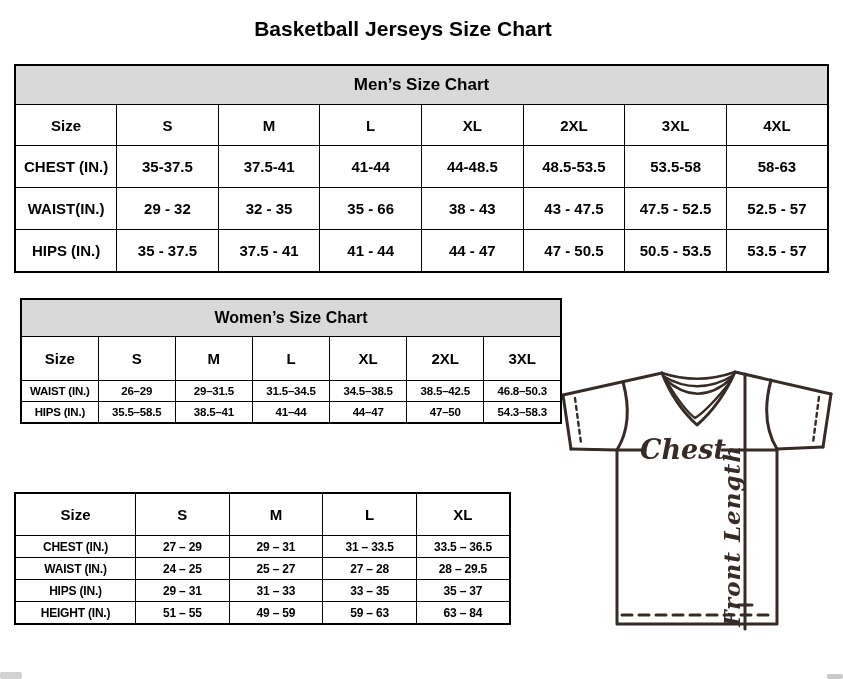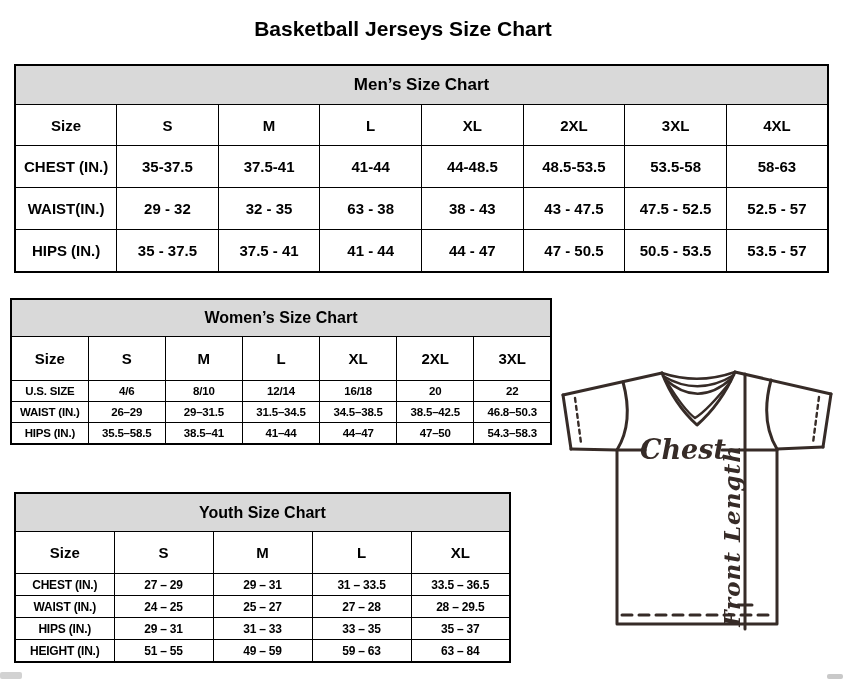--- a/index.html
+++ b/index.html
@@ -19,21 +19,21 @@
   table{border:2px solid #000;}
   th,td{text-align:center;vertical-align:middle;padding:0;font-weight:bold;color:#000;}
   .tbl-title{background:var(--header-bg,#d9d9d9);}
   
   .men{left:14px;top:64px;width:815px;}
   .men .tbl-title{height:38px;font-size:17px;margin-left:36px;}
   .men .col-h{height:40px;font-size:15px;}
   .men tbody th,.men tbody td{height:41px;font-size:15px;}
   .men .col-h:first-child{width:116px;}
   
-  .women{left:10px;top:298px;width:542px;}
+  .women{left:20px;top:298px;width:542px;}
   .women .tbl-title{height:36px;font-size:16px;}
   .women .col-h{height:43px;font-size:15px;}
   .women tbody th,.women tbody td{height:20px;font-size:11.5px;letter-spacing:-0.2px;}
   .women .col-h:first-child{width:81px;}
   
   .youth{left:14px;top:492px;width:497px;}
   .youth .tbl-title{height:37px;font-size:16px;}
   .youth .col-h{height:41px;font-size:15px;}
   .youth tbody th,.youth tbody td{height:21px;font-size:12px;letter-spacing:-0.2px;}
   .youth .col-h:first-child{width:119px;}
@@ -82,21 +82,21 @@
         <td>41-44</td>
         <td>44-48.5</td>
         <td>48.5-53.5</td>
         <td>53.5-58</td>
         <td>58-63</td>
       </tr>
       <tr>
         <th>WAIST(IN.)</th>
         <td>29 - 32</td>
         <td>32 - 35</td>
-        <td>63 - 38</td>
+        <td>35 - 66</td>
         <td>38 - 43</td>
         <td>43 - 47.5</td>
         <td>47.5 - 52.5</td>
         <td>52.5 - 57</td>
       </tr>
       <tr>
         <th>HIPS (IN.)</th>
         <td>35 - 37.5</td>
         <td>37.5 - 41</td>
         <td>41 - 44</td>
@@ -117,29 +117,20 @@
         <th class="col-h">S</th>
         <th class="col-h">M</th>
         <th class="col-h">L</th>
         <th class="col-h">XL</th>
         <th class="col-h">2XL</th>
         <th class="col-h">3XL</th>
       </tr>
     </thead>
     <tbody>
       <tr>
-        <th>U.S. SIZE</th>
-        <td>4/6</td>
-        <td>8/10</td>
-        <td>12/14</td>
-        <td>16/18</td>
-        <td>20</td>
-        <td>22</td>
-      </tr>
-      <tr>
         <th>WAIST (IN.)</th>
         <td>26–29</td>
         <td>29–31.5</td>
         <td>31.5–34.5</td>
         <td>34.5–38.5</td>
         <td>38.5–42.5</td>
         <td>46.8–50.3</td>
       </tr>
       <tr>
         <th>HIPS (IN.)</th>
@@ -148,23 +139,20 @@
         <td>41–44</td>
         <td>44–47</td>
         <td>47–50</td>
         <td>54.3–58.3</td>
       </tr>
     </tbody>
   </table>
 <table class="youth">
     <thead>
       <tr>
-        <th colspan="5" class="tbl-title">Youth Size Chart</th>
-      </tr>
-      <tr>
         <th class="col-h">Size</th>
         <th class="col-h">S</th>
         <th class="col-h">M</th>
         <th class="col-h">L</th>
         <th class="col-h">XL</th>
       </tr>
     </thead>
     <tbody>
       <tr>
         <th>CHEST (IN.)</th>

